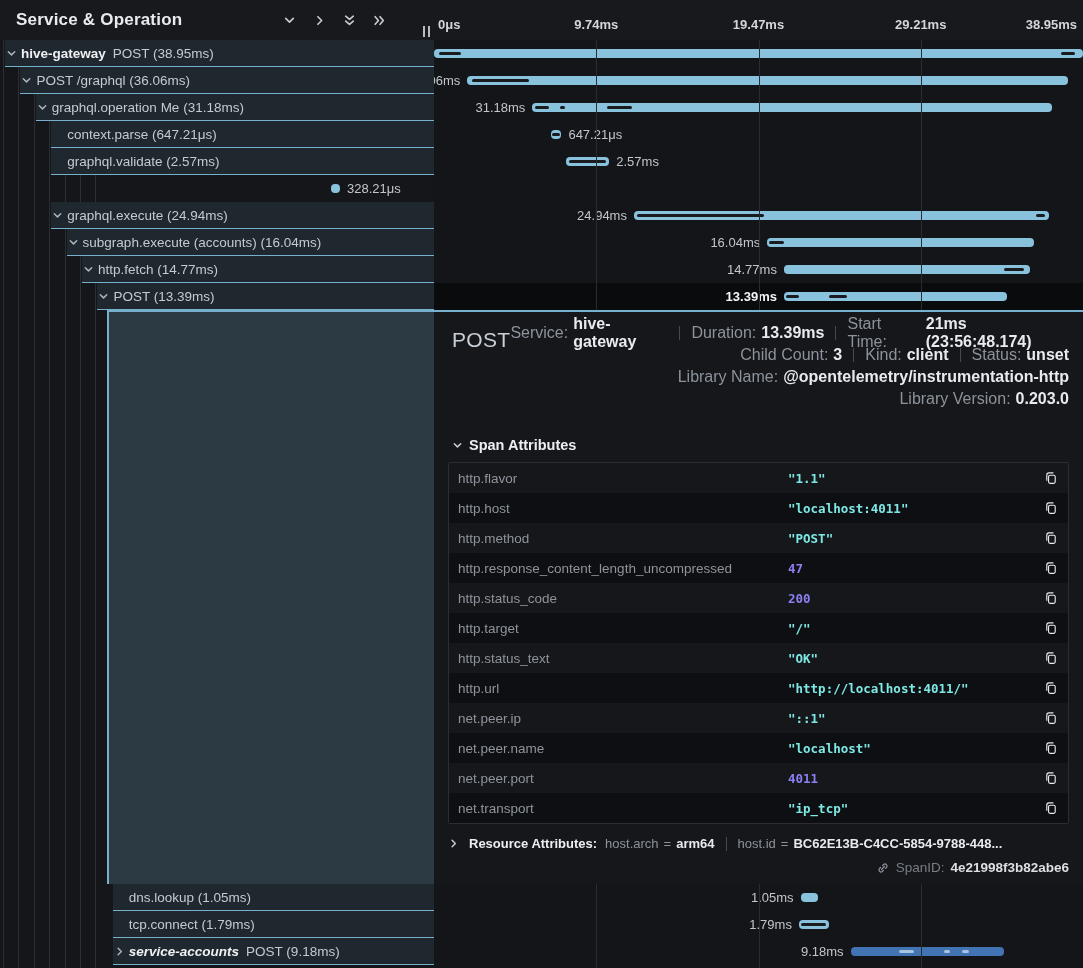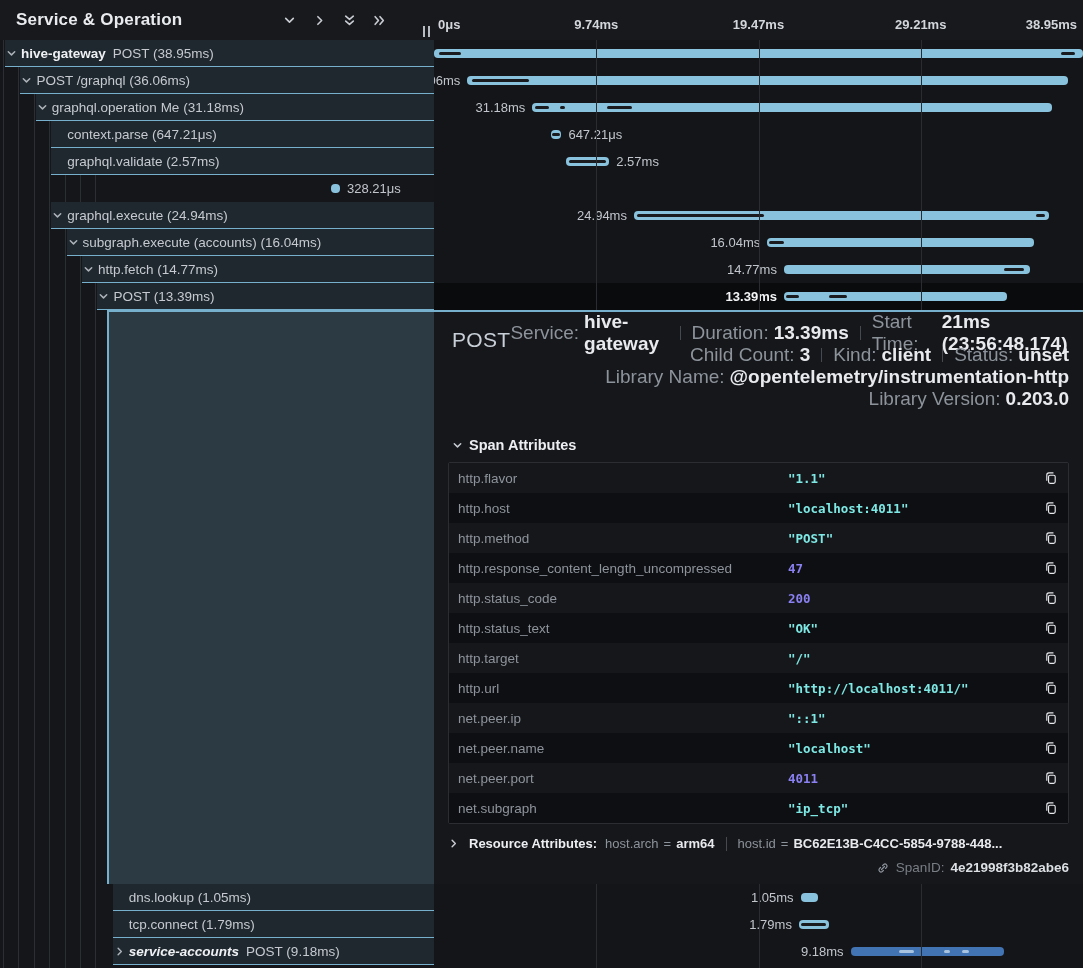--- a/index.html
+++ b/index.html
@@ -48,21 +48,21 @@
   .dur-label.bold { font-weight:700; color:#f3f5f7; }
 
   
   .detail-row { display:flex; margin-left:107px; height:574px; border-top:2px solid #76b0cd;
     position:relative; z-index:5; }
   .slate { width:327px; flex:0 0 327px; background:#2b3a43; border-left:2px solid #76b0cd; }
   .detail { flex:1; background:#15171b; padding:10px 14px 0 18px; font-size:13.5px; }
   .detail-head { display:flex; justify-content:space-between; }
   .detail-title { font-size:21px; font-weight:500; color:#c9cfd7; padding-top:6px; letter-spacing:.3px; }
   .meta { display:flex; flex-direction:column; align-items:flex-end; }
-  .meta-line { display:flex; align-items:center; height:22px; font-size:19px; }
+  .meta-line { display:flex; align-items:center; height:22px; font-size:16px; }
   .meta-line .lbl { color:#8d939b; margin-right:5px; }
   .meta-line .val { color:#e8eaee; font-weight:700; }
   .meta-sep { border-left:1px solid #46494f; height:14px; margin:0 11px; }
   .attr-section { margin-top:27px; }
   .sec-head { display:flex; align-items:center; gap:6px; margin-bottom:9px; cursor:pointer; }
   .sec-head .chev { width:auto; flex:none; }
   .sec-title { font-size:14.5px; font-weight:700; color:#eceef1; }
   .attr-table { margin-left:-4px; border:1px solid #2b2d33; border-radius:2px; }
   .attr-row { display:flex; align-items:center; height:30px; padding:0 10px 0 9px; }
   .attr-row:nth-child(odd) { background:#16171b; }
@@ -396,40 +396,40 @@
     <span class="attr-key">http.status_code</span>
     <span class="attr-val v-num">200</span>
     <span class="copy-btn">
       <svg width="14" height="14" viewBox="0 0 16 16" fill="none" stroke="currentColor" stroke-width="1.3" stroke-linejoin="round">
                     <rect x="5.2" y="4.9" width="7.6" height="9.2" rx="1.8"></rect>
                     <path d="M10.8 2.2 H5.6 a2.4 2.4 0 0 0 -2.4 2.4 V11"></path>
                   </svg>
     </span>
   </div>
               <div class="attr-row">
+    <span class="attr-key">http.target</span>
+    <span class="attr-val v-str">"/"</span>
+    <span class="copy-btn">
+      <svg width="14" height="14" viewBox="0 0 16 16" fill="none" stroke="currentColor" stroke-width="1.3" stroke-linejoin="round">
+                    <rect x="5.2" y="4.9" width="7.6" height="9.2" rx="1.8"></rect>
+                    <path d="M10.8 2.2 H5.6 a2.4 2.4 0 0 0 -2.4 2.4 V11"></path>
+                  </svg>
+    </span>
+  </div>
+              <div class="attr-row">
     <span class="attr-key">http.status_text</span>
     <span class="attr-val v-str">"OK"</span>
     <span class="copy-btn">
       <svg width="14" height="14" viewBox="0 0 16 16" fill="none" stroke="currentColor" stroke-width="1.3" stroke-linejoin="round">
                     <rect x="5.2" y="4.9" width="7.6" height="9.2" rx="1.8"></rect>
                     <path d="M10.8 2.2 H5.6 a2.4 2.4 0 0 0 -2.4 2.4 V11"></path>
                   </svg>
     </span>
   </div>
               <div class="attr-row">
-    <span class="attr-key">http.target</span>
-    <span class="attr-val v-str">"/"</span>
-    <span class="copy-btn">
-      <svg width="14" height="14" viewBox="0 0 16 16" fill="none" stroke="currentColor" stroke-width="1.3" stroke-linejoin="round">
-                    <rect x="5.2" y="4.9" width="7.6" height="9.2" rx="1.8"></rect>
-                    <path d="M10.8 2.2 H5.6 a2.4 2.4 0 0 0 -2.4 2.4 V11"></path>
-                  </svg>
-    </span>
-  </div>
-              <div class="attr-row">
     <span class="attr-key">http.url</span>
     <span class="attr-val v-str">"http://localhost:4011/"</span>
     <span class="copy-btn">
       <svg width="14" height="14" viewBox="0 0 16 16" fill="none" stroke="currentColor" stroke-width="1.3" stroke-linejoin="round">
                     <rect x="5.2" y="4.9" width="7.6" height="9.2" rx="1.8"></rect>
                     <path d="M10.8 2.2 H5.6 a2.4 2.4 0 0 0 -2.4 2.4 V11"></path>
                   </svg>
     </span>
   </div>
               <div class="attr-row">
@@ -456,21 +456,21 @@
     <span class="attr-key">net.peer.port</span>
     <span class="attr-val v-num">4011</span>
     <span class="copy-btn">
       <svg width="14" height="14" viewBox="0 0 16 16" fill="none" stroke="currentColor" stroke-width="1.3" stroke-linejoin="round">
                     <rect x="5.2" y="4.9" width="7.6" height="9.2" rx="1.8"></rect>
                     <path d="M10.8 2.2 H5.6 a2.4 2.4 0 0 0 -2.4 2.4 V11"></path>
                   </svg>
     </span>
   </div>
               <div class="attr-row">
-    <span class="attr-key">net.subgraph</span>
+    <span class="attr-key">net.transport</span>
     <span class="attr-val v-str">"ip_tcp"</span>
     <span class="copy-btn">
       <svg width="14" height="14" viewBox="0 0 16 16" fill="none" stroke="currentColor" stroke-width="1.3" stroke-linejoin="round">
                     <rect x="5.2" y="4.9" width="7.6" height="9.2" rx="1.8"></rect>
                     <path d="M10.8 2.2 H5.6 a2.4 2.4 0 0 0 -2.4 2.4 V11"></path>
                   </svg>
     </span>
   </div>
             </div>
         </div>

